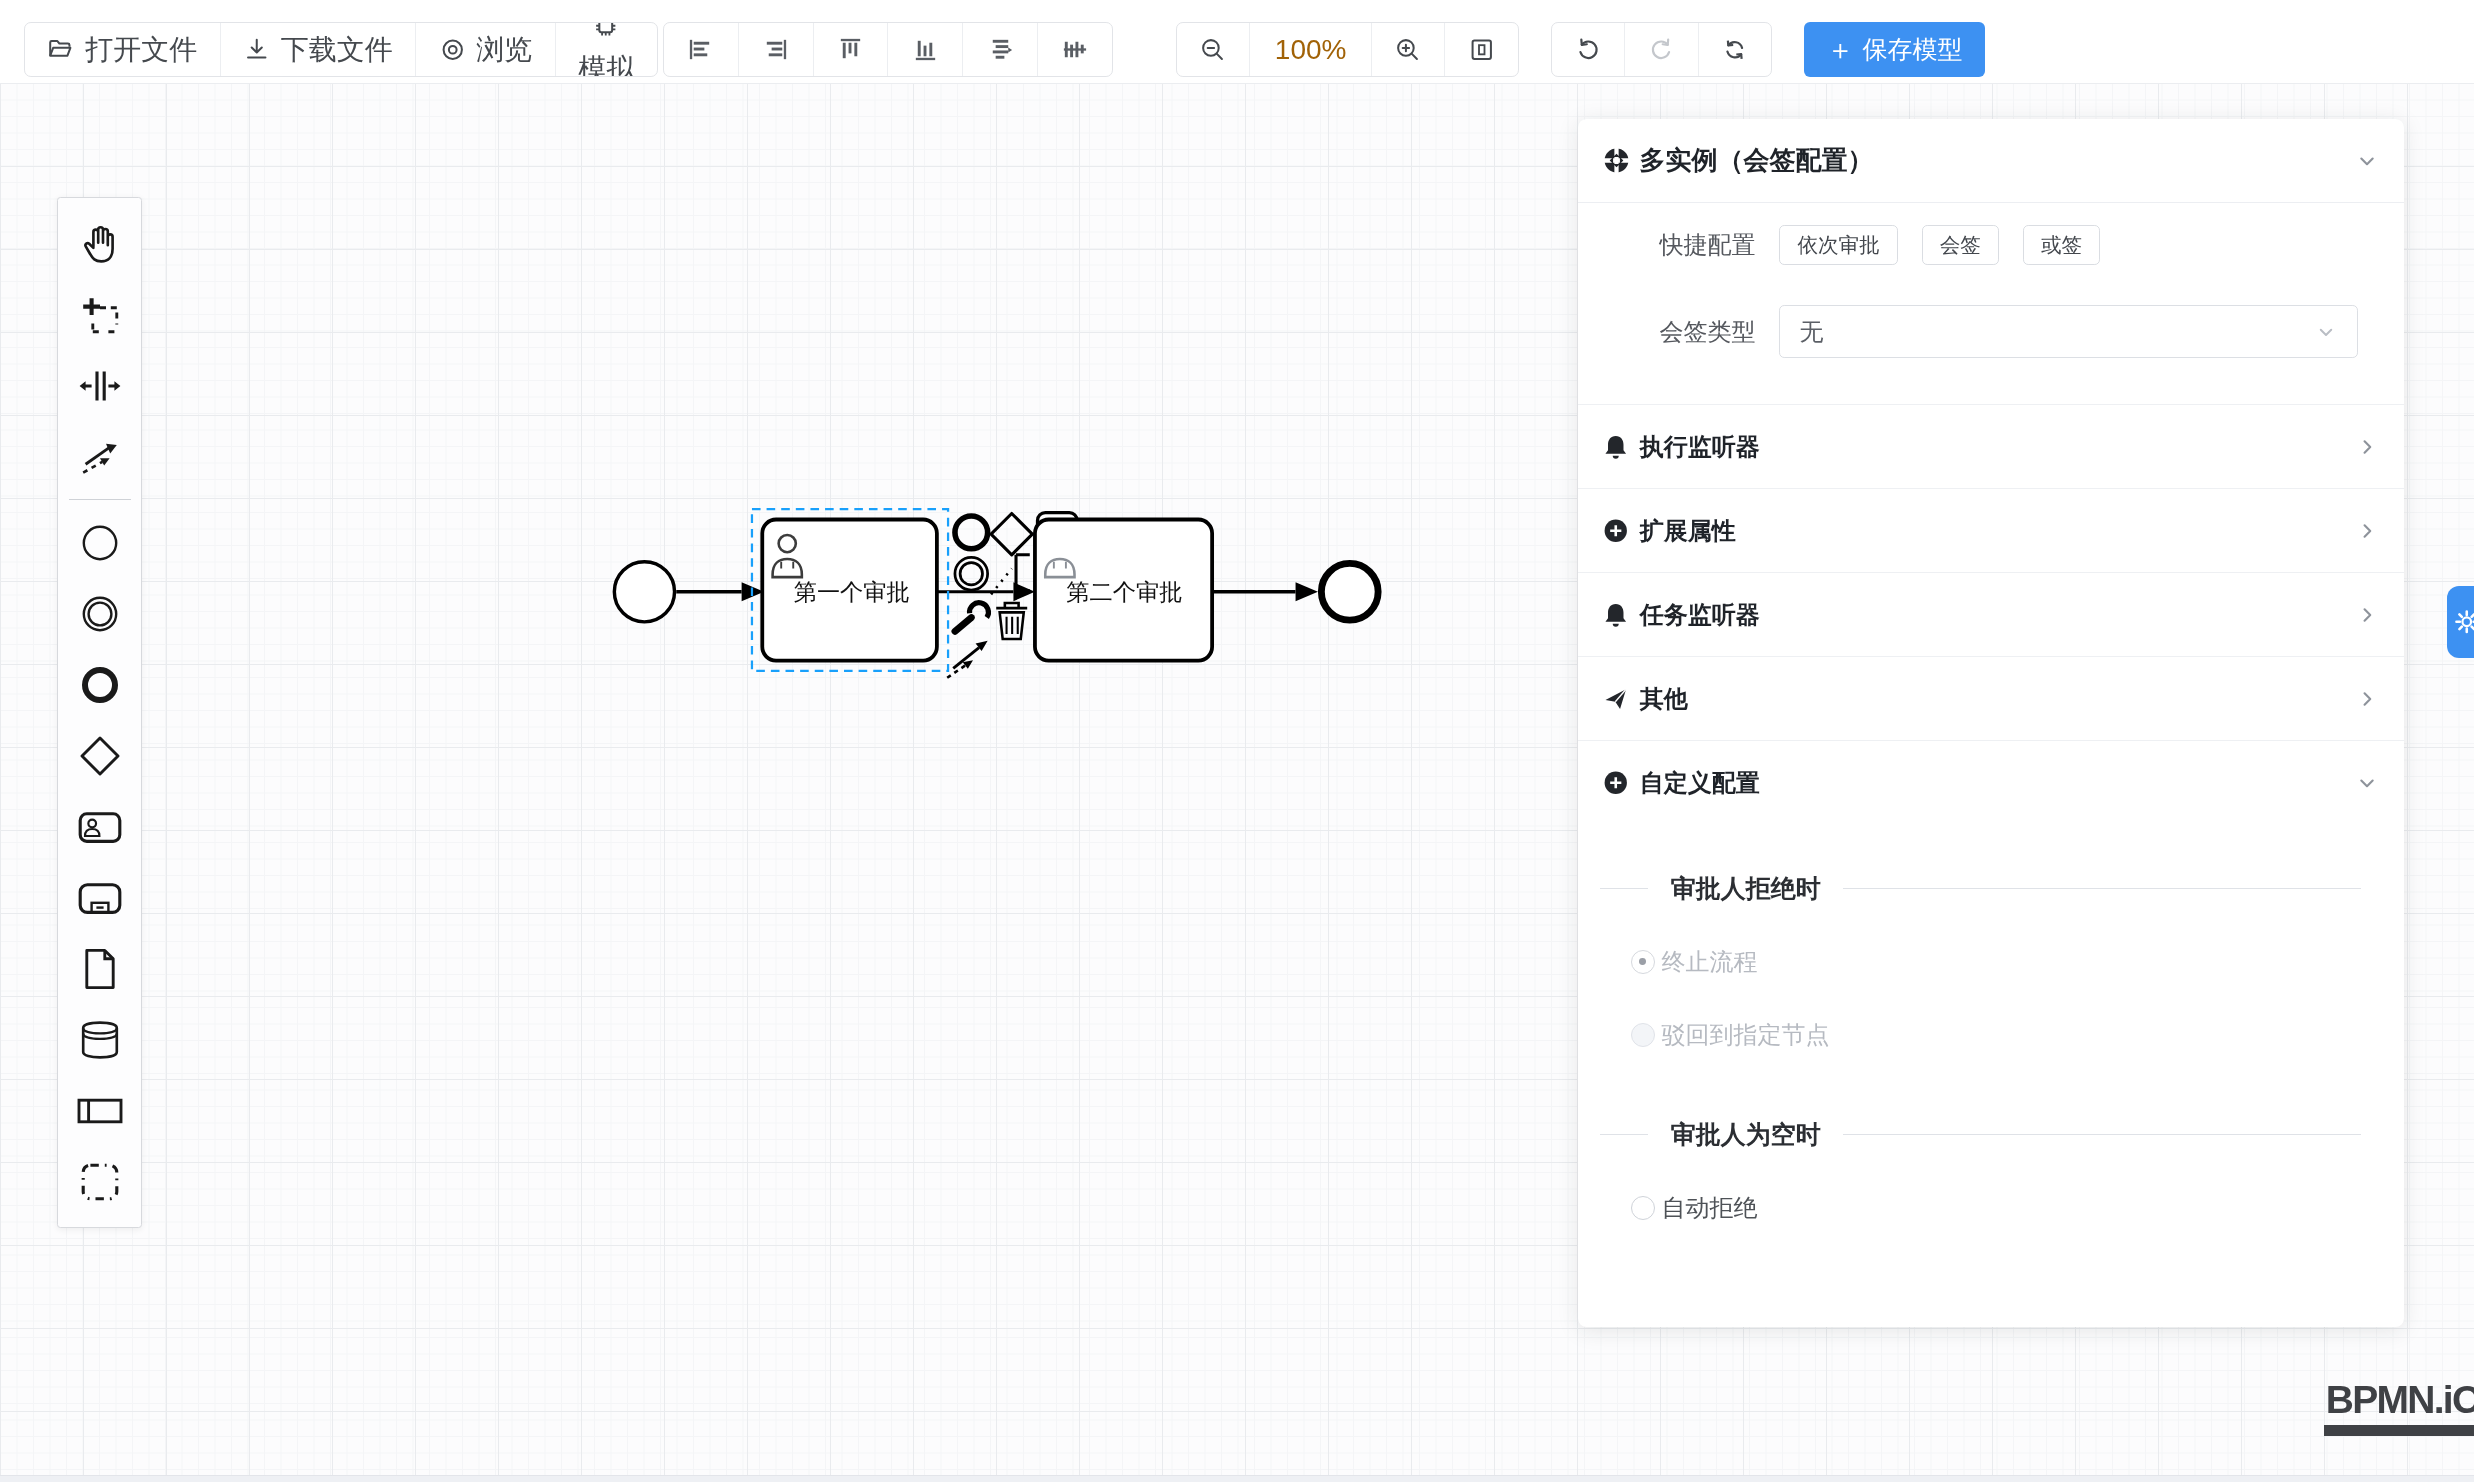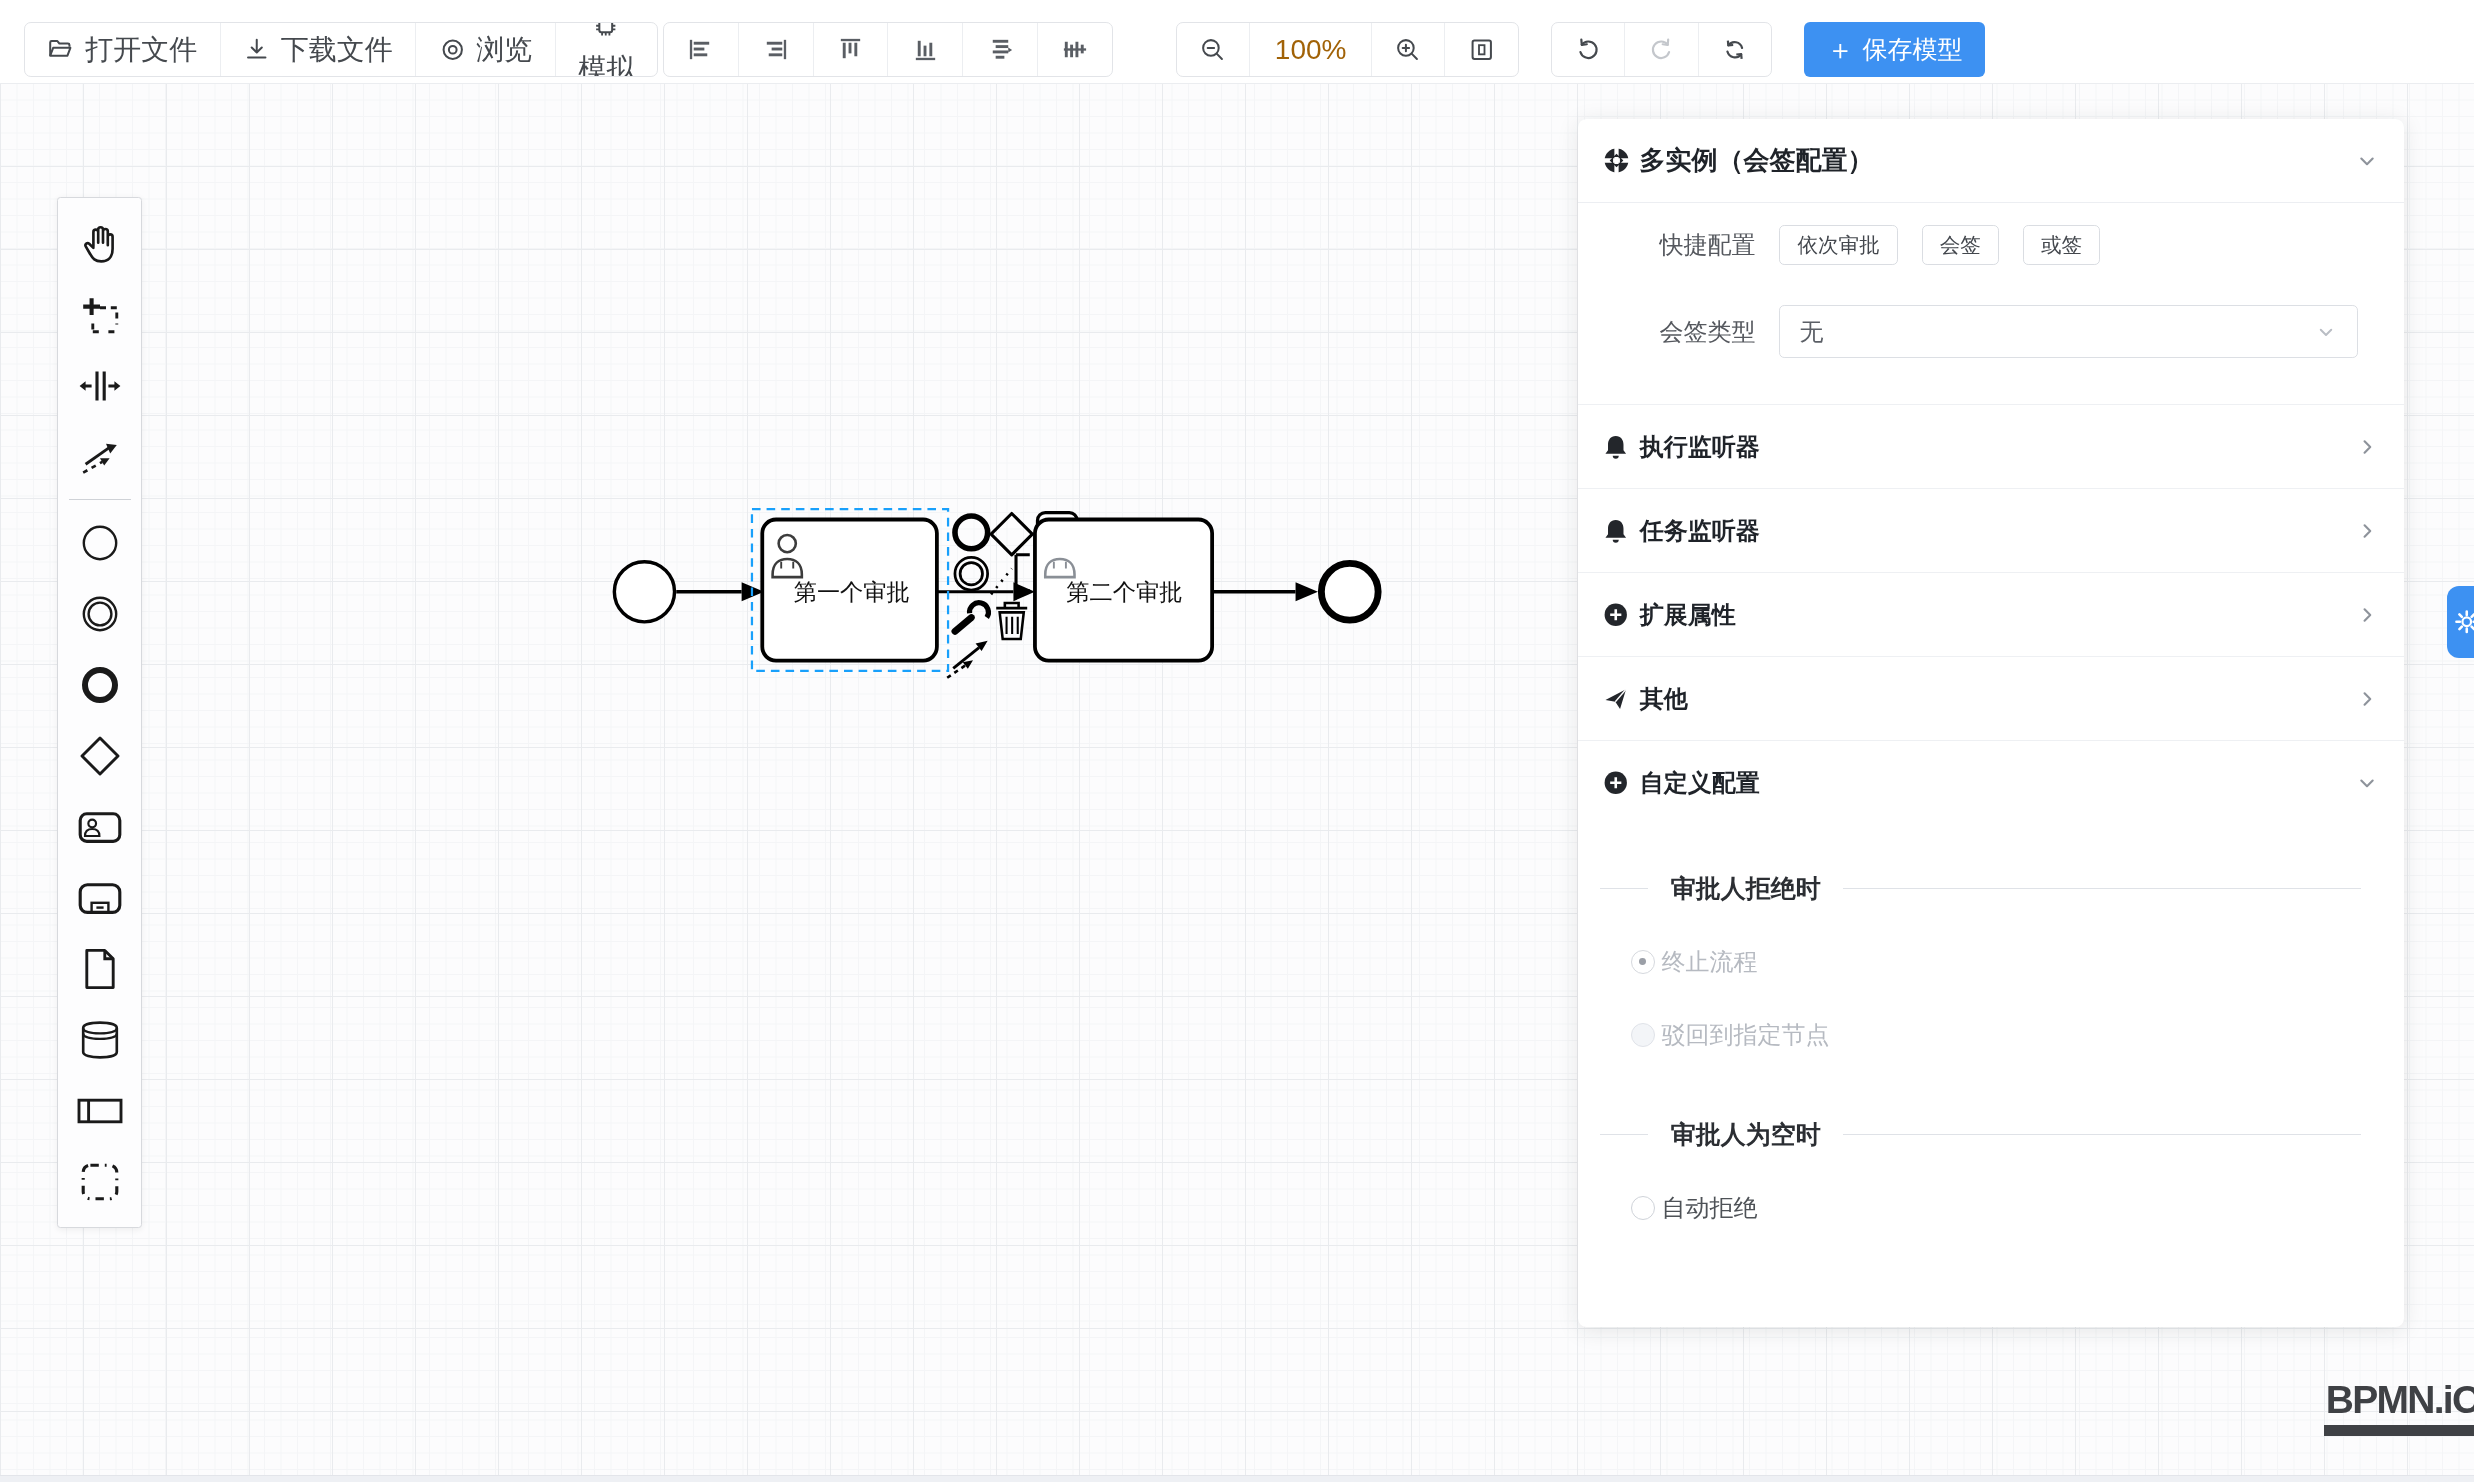--- a/index.html
+++ b/index.html
@@ -418,34 +418,34 @@
           <path d="M16 3.5c-6 0-9 4.6-9 10.2v6.3l-3 4h24l-3-4v-6.3c0-5.6-3-10.2-9-10.2z" fill="#23262b"></path>
           <path d="M12.5 26.5a3.5 3.5 0 0 0 7 0z" fill="#23262b"></path>
         </svg>
         <span class="section-label">执行监听器</span>
         <svg class="chev" width="26" height="26" viewBox="0 0 32 32">
           <polyline points="13,9 20,16 13,23" fill="none" stroke="#8e939b" stroke-width="2.6" stroke-linecap="round" stroke-linejoin="round"></polyline>
         </svg>
       </div>
       <div class="section-row">
         <svg width="27.5" height="27.5" viewBox="0 0 32 32">
+          <circle cx="16" cy="16" r="13" fill="#23262b"></circle>
+            <path d="M16 9.5v13M9.5 16h13" stroke="#fff" stroke-width="3"></path>
+        </svg>
+        <span class="section-label">扩展属性</span>
+        <svg class="chev" width="26" height="26" viewBox="0 0 32 32">
+          <polyline points="13,9 20,16 13,23" fill="none" stroke="#8e939b" stroke-width="2.6" stroke-linecap="round" stroke-linejoin="round"></polyline>
+        </svg>
+      </div>
+      <div class="section-row">
+        <svg width="27.5" height="27.5" viewBox="0 0 32 32">
           <path d="M16 3.5c-6 0-9 4.6-9 10.2v6.3l-3 4h24l-3-4v-6.3c0-5.6-3-10.2-9-10.2z" fill="#23262b"></path>
           <path d="M12.5 26.5a3.5 3.5 0 0 0 7 0z" fill="#23262b"></path>
         </svg>
         <span class="section-label">任务监听器</span>
-        <svg class="chev" width="26" height="26" viewBox="0 0 32 32">
-          <polyline points="13,9 20,16 13,23" fill="none" stroke="#8e939b" stroke-width="2.6" stroke-linecap="round" stroke-linejoin="round"></polyline>
-        </svg>
-      </div>
-      <div class="section-row">
-        <svg width="27.5" height="27.5" viewBox="0 0 32 32">
-          <circle cx="16" cy="16" r="13" fill="#23262b"></circle>
-            <path d="M16 9.5v13M9.5 16h13" stroke="#fff" stroke-width="3"></path>
-        </svg>
-        <span class="section-label">扩展属性</span>
         <svg class="chev" width="26" height="26" viewBox="0 0 32 32">
           <polyline points="13,9 20,16 13,23" fill="none" stroke="#8e939b" stroke-width="2.6" stroke-linecap="round" stroke-linejoin="round"></polyline>
         </svg>
       </div>
       <div class="section-row">
         <svg width="27.5" height="27.5" viewBox="0 0 32 32">
           <path d="M4 17.5L28 5l-7 23-5.5-8.5z" fill="#23262b"></path>
             <path d="M15.5 19.5L28 5" stroke="#fff" stroke-width="1.6"></path>
         </svg>
         <span class="section-label">其他</span>

